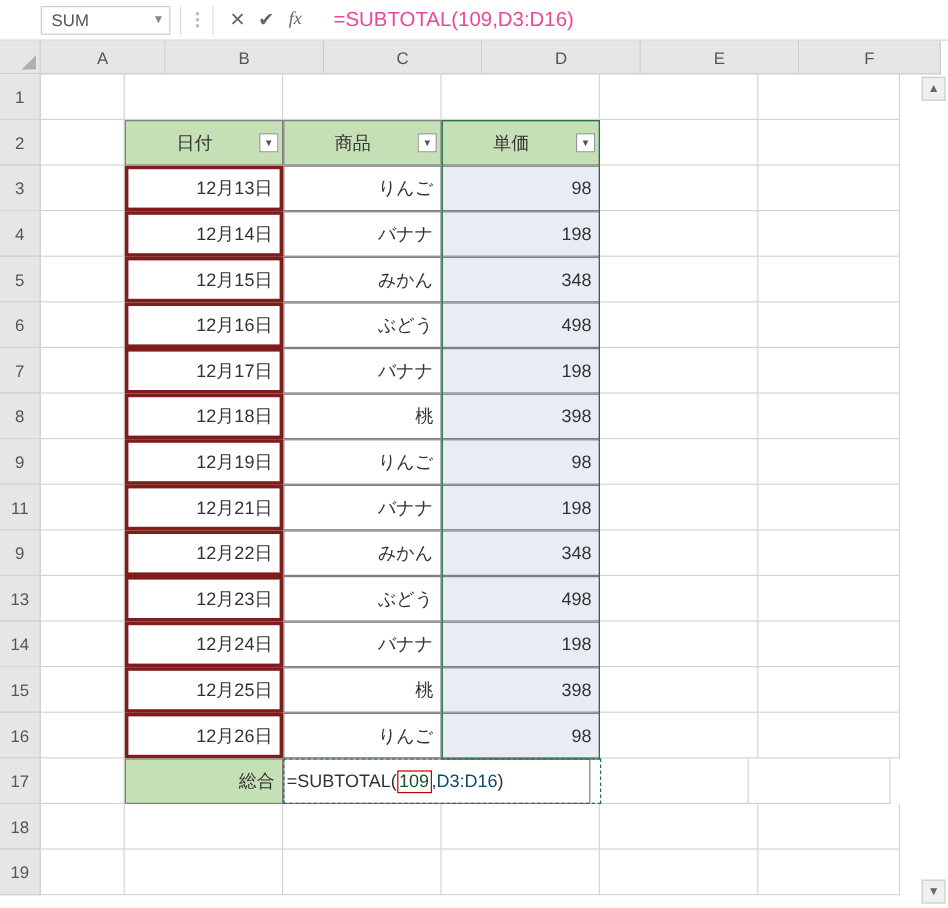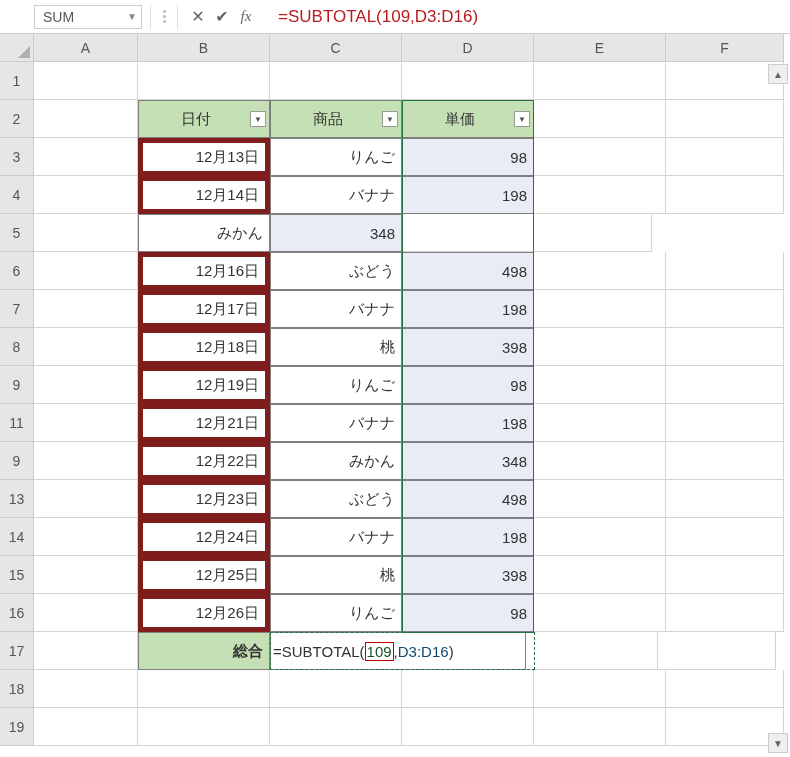--- a/index.html
+++ b/index.html
@@ -11,21 +11,21 @@
 }
 .name-box {
   width: 108px; height: 24px; border: 1px solid #ccc;
   display: flex; align-items: center; justify-content: space-between;
   padding: 0 4px 0 8px; background: #fff; color: #555; margin-left: 28px;
 }
 .name-box-dd { font-size: 10px; color: #888; }
 .fb-sep { width: 1px; height: 24px; background: #ddd; margin: 0 8px; }
 .fb-btn { width: 24px; height: 24px; display: flex; align-items: center; justify-content: center; color: #666; font-size: 16px; cursor: pointer; }
 .fb-fx { font-style: italic; font-family: "Times New Roman", serif; font-size: 15px; }
-.fb-formula { flex: 1; padding-left: 20px; color: #b91c1c; font-size: 17px; }
+.fb-formula { flex: 1; padding-left: 20px; color: #ec4899; font-size: 17px; }
 .fb-dots { width: 10px; display: flex; flex-direction: column; align-items: center; gap: 2px; }
 .fb-dots span { width: 3px; height: 3px; background: #bbb; border-radius: 50%; }
 
 .sheet { background: #fff; position: relative; }
 .corner {
   position: absolute; top: 0; left: 0; width: 34px; height: 28px;
   background: #e6e6e6; border-right: 1px solid #ccc; border-bottom: 1px solid #ccc;
 }
 .corner::after {
   content: ""; position: absolute; right: 3px; bottom: 3px;
@@ -37,21 +37,21 @@
 .col-h {
   background: #e6e6e6; border-right: 1px solid #ccc; border-bottom: 1px solid #ccc;
   display: flex; align-items: center; justify-content: center; color: #555; font-size: 14px;
 }
 .row-headers { position: absolute; top: 28px; left: 0; width: 34px; }
 .row-h {
   height: 38px; background: #e6e6e6; border-right: 1px solid #ccc; border-bottom: 1px solid #ccc;
   display: flex; align-items: center; justify-content: center; color: #555; font-size: 14px;
 }
 
-.grid { margin-left: 34px; position: relative; }
+.grid { position: relative; }
 .row { display: flex; height: 38px; }
 .cell {
   border-right: 1px solid #d4d4d4; border-bottom: 1px solid #d4d4d4;
   display: flex; align-items: center; padding: 0 6px; overflow: visible;
   color: #333; font-size: 15px; white-space: nowrap;
 }
 .cA { width: 104px; }
 .cB { width: 132px; }
 .cC { width: 132px; }
 .cD { width: 132px; }
@@ -60,31 +60,31 @@
 
 .hdr-cell {
   background: #c5e0b4; border: 1px solid #7f7f7f; justify-content: center;
   font-weight: normal; position: relative; padding-right: 22px;
 }
 .filter-btn {
   position: absolute; right: 3px; top: 50%; transform: translateY(-50%);
   width: 16px; height: 16px; border: 1px solid #999; background: #fff;
   display: flex; align-items: center; justify-content: center; font-size: 8px; color: #555;
 }
-.data-b { border: 5px solid #7f1d1d; justify-content: flex-end; }
+.data-b { border: 3px solid #7f1d1d; justify-content: flex-end; }
 .data-c { border: 1px solid #7f7f7f; justify-content: flex-end; }
 .data-d { border: 1px solid #7f7f7f; justify-content: flex-end; background: #e8ecf4; text-align: right; }
 
 .sel-range {
   position: absolute; border: 1px solid #217346; pointer-events: none;
 }
 .sel-marching {
   position: absolute; border: 1.5px dashed #217346; pointer-events: none;
 }
-.total-b { background: #c5e0b4; border: 1px solid #7f7f7f; justify-content: flex-end; overflow: hidden; font-weight: bold; }
+.total-b { background: #c5e0b4; border: 1px solid #7f7f7f; justify-content: flex-end; overflow: hidden; }
 .total-edit {
   border: 1px solid #7f7f7f; font-family: "Meiryo", sans-serif; font-size: 15px; color: #333;
   padding-left: 2px; display: flex; align-items: center;
 }
 .arg-109 { border: 1px solid #c00000; padding: 0 1px; color: #14532d; }
 .arg-ref { color: #0c4a6e; }
 .scroll-arrow {
   position: absolute; right: 2px; width: 20px; height: 20px;
   background: #efefef; border: 1px solid #ccc;
   display: flex; align-items: center; justify-content: center;
@@ -188,20 +188,21 @@
         <div class="row">
           <div class="cell cA"></div>
           <div class="cell cB data-b">12月14日</div>
           <div class="cell cC data-c">バナナ</div>
           <div class="cell cD data-d">198</div>
           <div class="cell cE"></div>
           <div class="cell cF"></div>
         </div>
         <div class="row">
           <div class="cell cA"></div>
+          <div class="cell cB data-b">12月15日</div>
           <div class="cell cC data-c">みかん</div>
           <div class="cell cD data-d">348</div>
           <div class="cell cE"></div>
           <div class="cell cF"></div>
         </div>
         <div class="row">
           <div class="cell cA"></div>
           <div class="cell cB data-b">12月16日</div>
           <div class="cell cC data-c">ぶどう</div>
           <div class="cell cD data-d">498</div>

